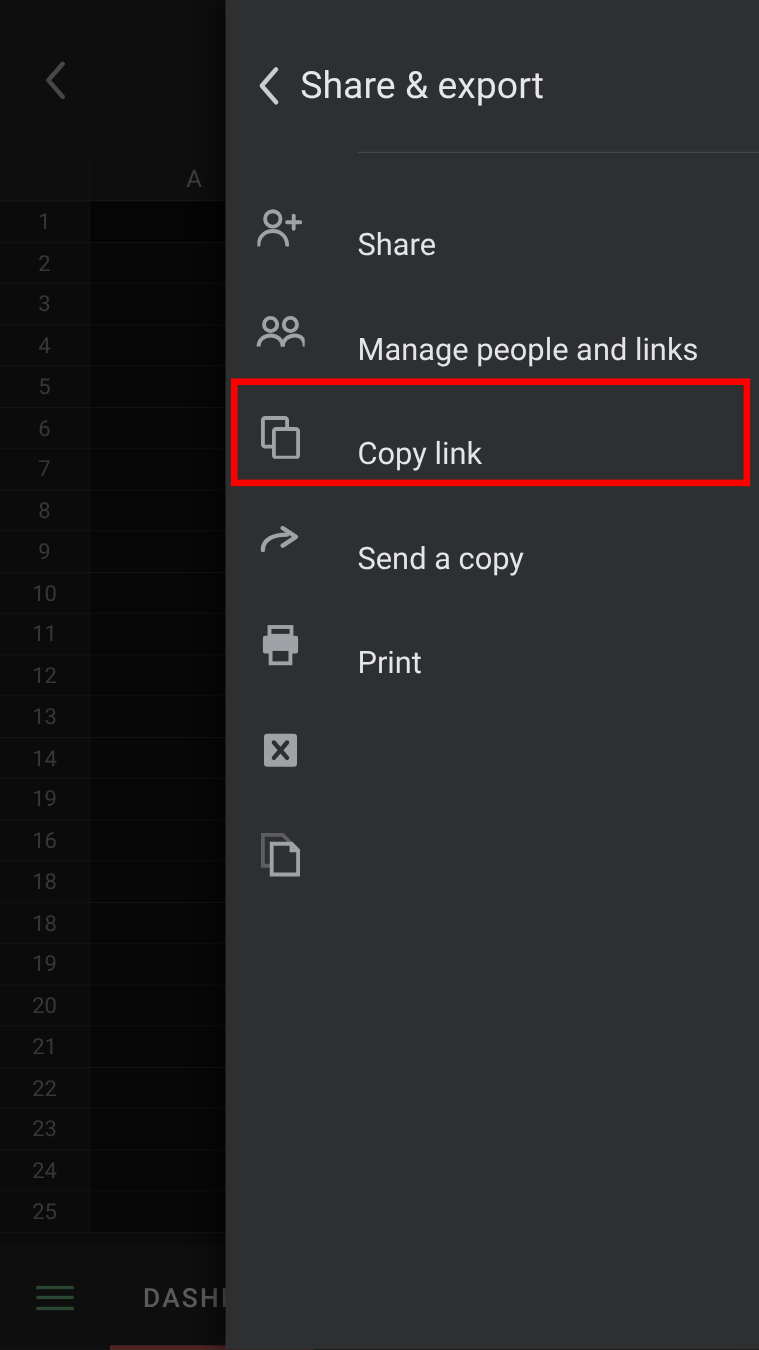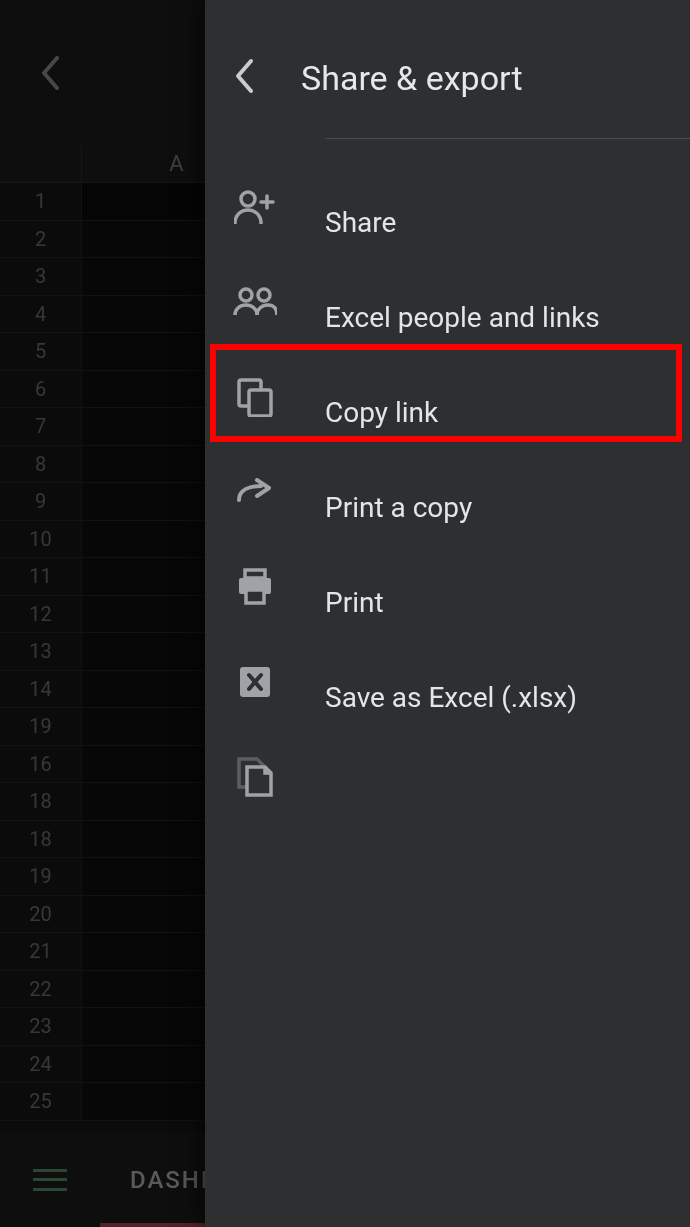--- a/index.html
+++ b/index.html
@@ -21,21 +21,21 @@
   .sheet-bg .bottombar { position:absolute; bottom:0; left:0; right:0; height:95px; background:#202020; display:flex; align-items:center; }
   .sheet-bg .hamburger { width:100px; display:flex; justify-content:center; }
   .sheet-bg .hamburger .bars { width:34px; height:22px; display:flex; flex-direction:column; justify-content:space-between; }
   .sheet-bg .hamburger .bars span { display:block; height:3px; background:#5f9e6e; }
   .sheet-bg .tab { color:#c7c7c7; font-size:24px; letter-spacing:2px; font-weight:500; padding-left:30px; }
   .sheet-bg .tab-underline { position:absolute; bottom:0; left:100px; width:185px; height:4px; background:#b05050; }
   .dim { position:absolute; inset:0; background:rgba(0,0,0,0.55); }
 
   
   .panel { position:absolute; top:0; right:0; bottom:0; left:205px; background:#2e2f31; box-shadow:-8px 0 20px rgba(0,0,0,.5); }
-  .panel-header { padding:58px 28px 40px 28px; display:flex; align-items:flex-start; gap:46px; }
+  .panel-header { padding:58px 28px 40px 28px; display:flex; align-items:center; gap:18px; }
   .panel-header .chev { color:#c9ccd0; }
   .panel-title { color:#e6e7e9; font-size:34px; font-weight:400; }
   .panel-divider { height:1px; background:#4a4b4d; margin-left:120px; }
   .menu { padding-top:20px; }
   .menu-item { display:flex; align-items:center; height:95px; padding-left:28px; gap:48px; color:#e4e5e7; font-size:28px; cursor:pointer; }
   .menu-item .ico { width:44px; height:44px; display:flex; align-items:center; justify-content:center; color:#9fa3a8; flex-shrink:0; }
   .menu-item .label { font-weight:400;margin-top:32px; }
   .highlight-box { position:absolute; border:6px solid #ff0000; pointer-events:none; }
   svg { display:block; }
 </style>
@@ -195,58 +195,57 @@
         </div>
         <div class="menu-item">
           <span class="ico">
             <svg width="44" height="30" viewBox="0 0 44 30">
               <circle cx="13" cy="8" r="6" fill="none" stroke="currentColor" stroke-width="3.5"></circle>
               <circle cx="31" cy="8" r="6" fill="none" stroke="currentColor" stroke-width="3.5"></circle>
               <path d="M2 28c0-6 5-10 11-10s11 4 11 10" fill="none" stroke="currentColor" stroke-width="3.5"></path>
               <path d="M24 28c0-6 5-10 11-10s9 4 9 10" fill="none" stroke="currentColor" stroke-width="3.5"></path>
             </svg>
           </span>
-          <span class="label">Excel people and links</span>
+          <span class="label">Manage people and links</span>
         </div>
         <div class="menu-item">
           <span class="ico">
             <svg width="38" height="40" viewBox="0 0 38 40">
               <rect x="3" y="3" width="22" height="26" rx="2" fill="none" stroke="currentColor" stroke-width="3.5"></rect>
               <rect x="13" y="13" width="22" height="26" rx="2" fill="#2e2f31" stroke="currentColor" stroke-width="3.5"></rect>
             </svg>
           </span>
           <span class="label">Copy link</span>
         </div>
         <div class="menu-item">
           <span class="ico">
             <svg width="40" height="28" viewBox="0 0 40 28">
               <path d="M4 22c0-10 10-14 22-14" fill="none" stroke="currentColor" stroke-width="4" stroke-linecap="round"></path>
               <path d="M22 2l12 8-12 8" fill="none" stroke="currentColor" stroke-width="4" stroke-linecap="round" stroke-linejoin="round"></path>
             </svg>
           </span>
-          <span class="label">Print a copy</span>
+          <span class="label">Send a copy</span>
         </div>
         <div class="menu-item">
           <span class="ico">
             <svg width="40" height="38" viewBox="0 0 40 38">
               <rect x="10" y="2" width="20" height="8" fill="none" stroke="currentColor" stroke-width="3.5"></rect>
               <rect x="4" y="10" width="32" height="16" rx="2" fill="currentColor"></rect>
               <rect x="11" y="22" width="18" height="13" fill="#2e2f31" stroke="currentColor" stroke-width="3.5"></rect>
             </svg>
           </span>
           <span class="label">Print</span>
         </div>
         <div class="menu-item">
           <span class="ico">
             <svg width="36" height="36" viewBox="0 0 36 36">
               <rect x="3" y="3" width="30" height="30" rx="3" fill="currentColor"></rect>
               <path d="M12 11l12 14M24 11L12 25" stroke="#2e2f31" stroke-width="4" stroke-linecap="round"></path>
             </svg>
           </span>
-          <span class="label">Save as Excel (.xlsx)</span>
         </div>
         <div class="menu-item">
           <span class="ico">
             <svg width="38" height="42" viewBox="0 0 38 42">
               <path d="M3 9V3h18l6 6v22H3z" fill="none" stroke="currentColor" stroke-width="3.5" opacity=".4"></path>
               <path d="M11 11h18l6 6v22H11z" fill="#2e2f31" stroke="currentColor" stroke-width="3.5"></path>
               <path d="M29 11v6h6" fill="none" stroke="currentColor" stroke-width="3.5"></path>
             </svg>
           </span>
         </div>

